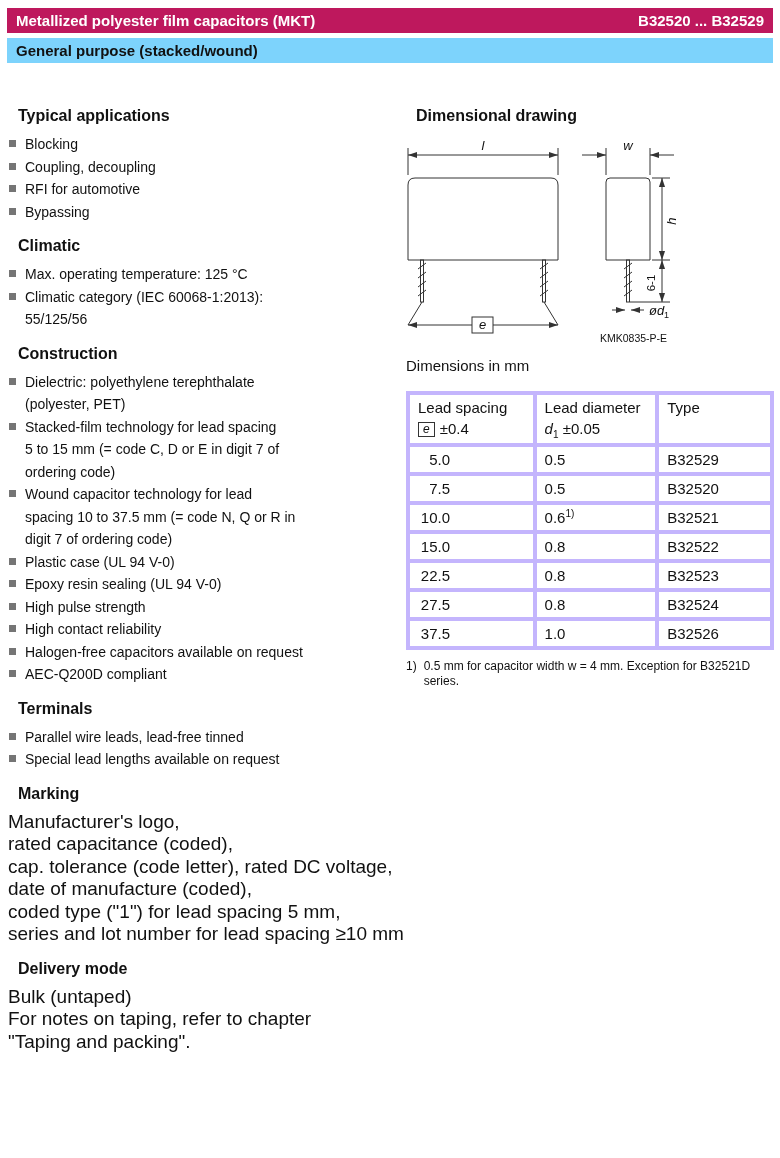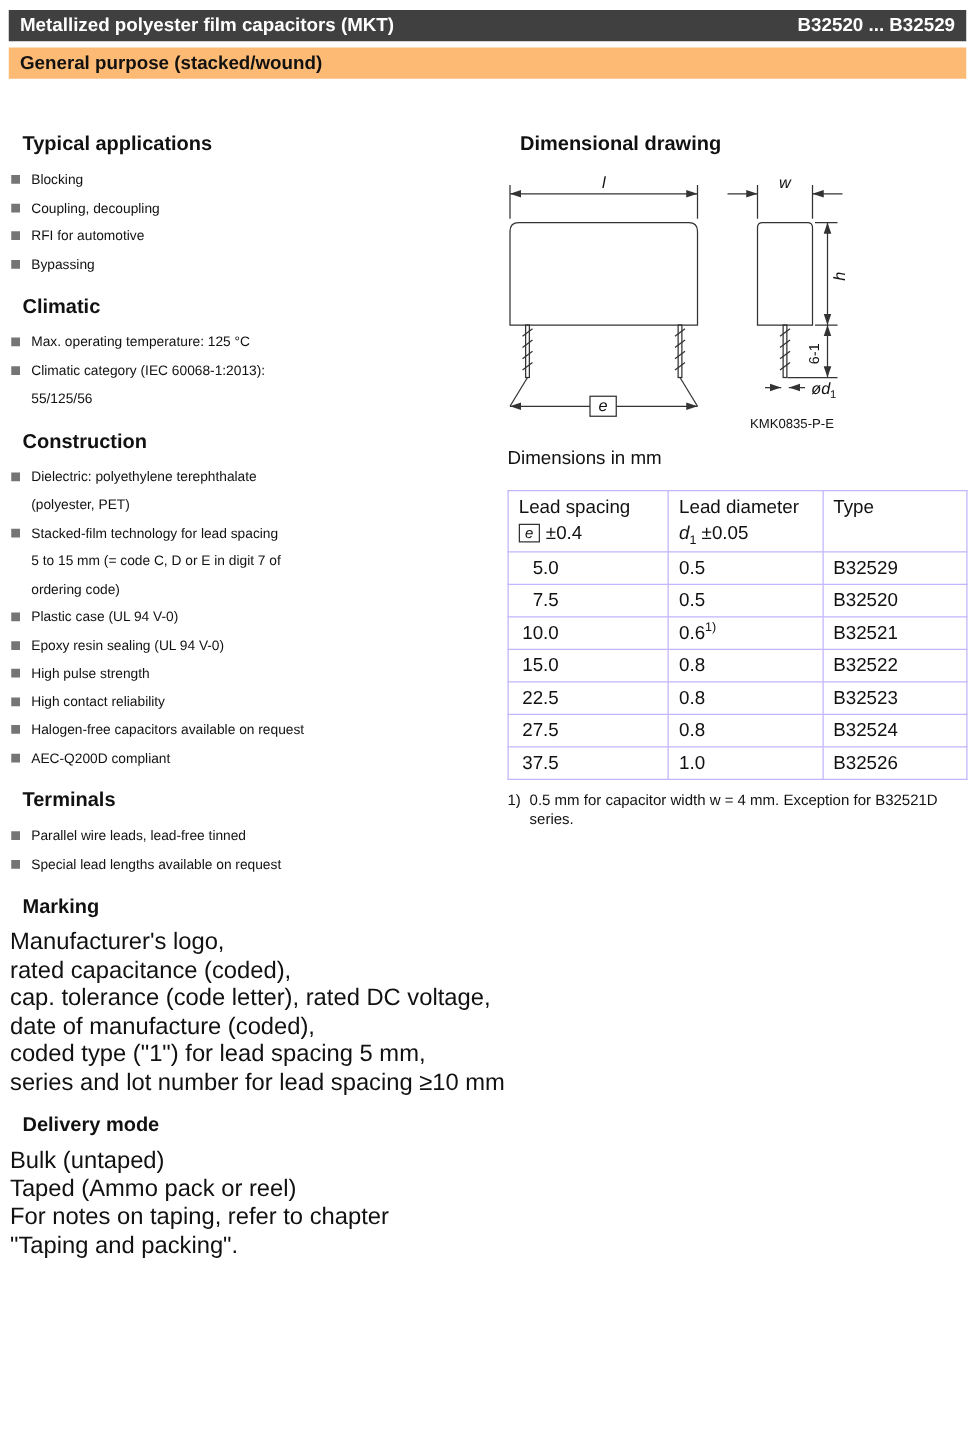--- a/index.html
+++ b/index.html
@@ -9,36 +9,36 @@
     font-family: "Liberation Sans", "DejaVu Sans", sans-serif;
     color: #111;
     position: relative;
     overflow: hidden;
   }
   .bar {
     position: absolute; left: 7px; right: 7px;
     display: flex; align-items: center;
     padding: 0 9px; font-weight: bold; font-size: 15px;
   }
-  .bar1 { top: 8px; height: 25px; background: #404040; color: #fff; justify-content: space-between; }
-  .bar2 { top: 38px; height: 25px; background: #fdba74; color: #111; }
+  .bar1 { top: 8px; height: 25px; background: #be185d; color: #fff; justify-content: space-between; }
+  .bar2 { top: 38px; height: 25px; background: #7dd3fc; color: #111; }
   .content { position: absolute; top: 105px; left: 8px; right: 6px; display: flex; }
   .left-col { width: 398px; flex: 0 0 auto; }
   .right-col { flex: 1 1 auto; }
   .sec-heading { font-size: 16px; font-weight: bold; line-height: 22px; margin: 12px 0 6px 10px; }
   .sec-heading:first-child { margin-top: 0; }
   .bullet-item { display: flex; }
   .bullet-square { flex: 0 0 auto; width: 7px; height: 7px; background: #757575; margin: 7px 9px 0 1px; }
-  .bullet-text { font-size: 11px; line-height: 22.5px; white-space: pre-line; }
+  .bullet-text { font-size: 14px; line-height: 22.5px; white-space: pre-line; }
   .plain-line { font-size: 19px; line-height: 22.5px; }
   .drawing-wrap { margin-top: 8px; }
   .dim-note { font-size: 15px; line-height: 22px; margin-top: 2px; }
   table.spec { border-collapse: collapse; margin-top: 14px; table-layout: fixed; }
   .spec th, .spec td {
-    border: 1px solid #c4b5fd; font-size: 15px; font-weight: normal;
+    border: 4px solid #c4b5fd; font-size: 15px; font-weight: normal;
     text-align: left; vertical-align: top; padding: 2px 8px; line-height: 21px;
   }
   .spec th.c1, .spec td.c1 { width: 112px; }
   .spec th.c2, .spec td.c2 { width: 107px; }
   .spec th.c3, .spec td.c3 { width: 99px; }
   .spec th { height: 44px; }
   .spec sup { font-size: 10px; line-height: 0; }
   .spec sub { font-size: 10px; line-height: 0; }
   .spacing-val { display: inline-block; min-width: 32px; text-align: right; }
   .ebox {
@@ -100,20 +100,26 @@
 (polyester, PET)</span>
       </div>
       <div class="bullet-item">
         <span class="bullet-square"></span>
         <span class="bullet-text">Stacked-film technology for lead spacing
 5 to 15 mm (= code C, D or E in digit 7 of
 ordering code)</span>
       </div>
       <div class="bullet-item">
         <span class="bullet-square"></span>
+        <span class="bullet-text">Wound capacitor technology for lead
+spacing 10 to 37.5 mm (= code N, Q or R in
+digit 7 of ordering code)</span>
+      </div>
+      <div class="bullet-item">
+        <span class="bullet-square"></span>
         <span class="bullet-text">Plastic case (UL 94 V-0)</span>
       </div>
       <div class="bullet-item">
         <span class="bullet-square"></span>
         <span class="bullet-text">Epoxy resin sealing (UL 94 V-0)</span>
       </div>
       <div class="bullet-item">
         <span class="bullet-square"></span>
         <span class="bullet-text">High pulse strength</span>
       </div>
@@ -140,21 +146,20 @@
       </div>
       <div class="sec-heading">Marking</div>
       <div class="plain-line">Manufacturer's logo,</div>
       <div class="plain-line">rated capacitance (coded),</div>
       <div class="plain-line">cap. tolerance (code letter), rated DC voltage,</div>
       <div class="plain-line">date of manufacture (coded),</div>
       <div class="plain-line">coded type ("1") for lead spacing 5 mm,</div>
       <div class="plain-line">series and lot number for lead spacing ≥10 mm</div>
       <div class="sec-heading">Delivery mode</div>
       <div class="plain-line">Bulk (untaped)</div>
-      <div class="plain-line">Taped (Ammo pack or reel)</div>
       <div class="plain-line">For notes on taping, refer to chapter</div>
       <div class="plain-line">"Taping and packing".</div>
     </div>
 
   <div class="right-col">
     <div class="sec-heading">Dimensional drawing</div>
 
     <div class="drawing-wrap">
       <svg width="360" height="214" viewBox="0 0 360 214">
         <defs>

